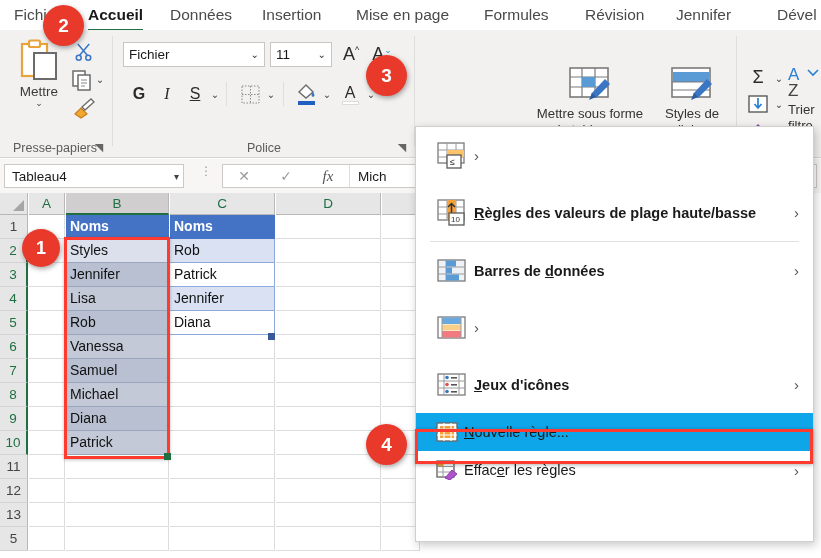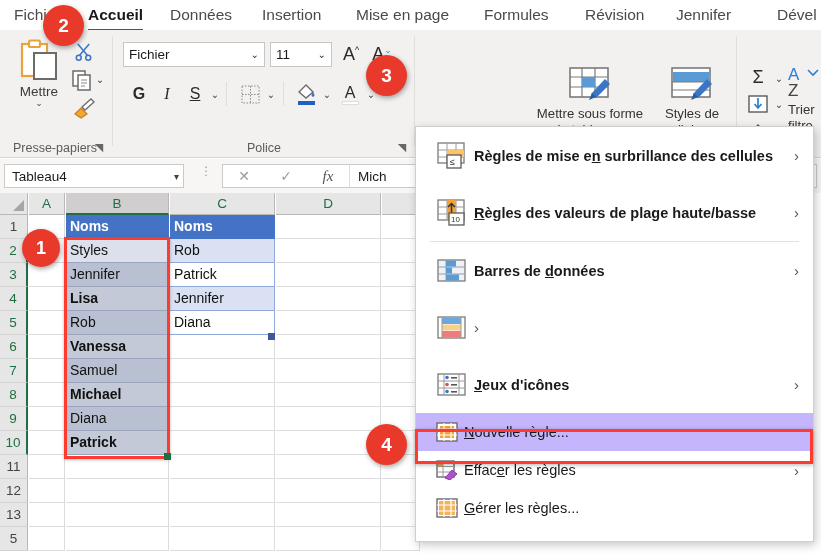--- a/index.html
+++ b/index.html
@@ -127,21 +127,21 @@
   .cell {
     position: absolute; height: 24px;
     border-right: 1px solid #dcdcdc; border-bottom: 1px solid #dcdcdc;
     font-size: 14px; color: #111; line-height: 23px; padding-left: 4px;
     white-space: nowrap; overflow: hidden;
   }
   .cell.hdr { background: #4472c4; color: #fff; font-weight: bold; border-right-color: #4472c4; border-bottom-color: #4472c4; }
   .cell.band0 { background: #ffffff; border-right-color: #8ea9db; border-bottom-color: #8ea9db; }
   .cell.band1 { background: #d9e1f2; border-right-color: #8ea9db; border-bottom-color: #8ea9db; }
   .cell.selb0 { background: #dbe0ec; border-right-color: #9aa6bd; border-bottom-color: #9aa6bd; }
-  .cell.selb1 { background: #c3c9d6; border-right-color: #9aa6bd; border-bottom-color: #9aa6bd; font-weight: bold; }
+  .cell.selb1 { background: #c3c9d6; border-right-color: #9aa6bd; border-bottom-color: #9aa6bd; }
   .cell.selb2 { background: #b8c0d2; border-right-color: #9aa6bd; border-bottom-color: #9aa6bd; }
 
   .selrect {
     position: absolute; border: 3px solid #ff3b30; pointer-events: none;
     box-shadow: 0 1px 3px rgba(0,0,0,0.25);
   }
   .fillhandle { position: absolute; width: 7px; height: 7px; background: #1f6f43; }
   .fillhandle.blue { background: #3b5998; }
 
   
@@ -153,21 +153,21 @@
   .mitem {
     position: relative; display: flex; align-items: center;
     height: 57px; padding: 0 10px 0 14px;
   }
   .mitem.small { height: 38px; }
   .mitem .micon { width: 44px; flex: 0 0 44px; display: flex; align-items: center; justify-content: center; }
   .mitem .mlabel { flex: 1; font-size: 14.5px; color: #1a1a1a; font-weight: bold; }
   .mitem.small .mlabel { font-weight: normal; font-size: 14.5px; }
   .mitem .marrow { font-size: 15px; color: #555; padding-right: 4px; }
   .msep { height: 1px; background: #e2e1df; margin: 0 14px; }
-  .mitem.highlight { background: #c4b5fd; }
+  .mitem.highlight { background: #0ea5e9; }
   .mhl-ring {
     position: absolute; left: 415px; top: 429px; width: 398px; height: 35px;
     border: 3px solid #ff3b30; box-shadow: 0 1px 4px rgba(0,0,0,0.3);
     pointer-events: none;
   }
   .u { text-decoration: underline; }
 
   
   .badge {
     position: absolute; border-radius: 50%;
@@ -468,21 +468,20 @@
       <div class="mitem">
         <span class="micon">
           <svg width="30" height="28" viewBox="0 0 30 28">
             <rect x="1" y="1" width="26" height="20" fill="#fff" stroke="#7a7a7a" stroke-width="1.3"></rect>
             <path d="M1 8 h26 M1 15 h26 M10 1 v20 M19 1 v20" stroke="#9a9a9a" stroke-width="1"></path>
             <rect x="10" y="8" width="17" height="7" fill="#fbc46b"></rect>
             <rect x="10" y="13" width="14" height="13" fill="#fff" stroke="#5a5a5a" stroke-width="1.3"></rect>
             <text x="13" y="23" font-size="9" fill="#333" font-family="Liberation Sans, sans-serif">≤</text>
           </svg>
         </span>
-        <span class="mlabel">Règles de mise e<span class="u">n</span> surbrillance des cellules</span>
         <span class="marrow">›</span>
       </div>
       <div class="mitem">
         <span class="micon">
           <svg width="30" height="28" viewBox="0 0 30 28">
             <rect x="1" y="1" width="26" height="20" fill="#fff" stroke="#7a7a7a" stroke-width="1.3"></rect>
             <path d="M1 8 h26 M1 15 h26 M10 1 v20 M19 1 v20" stroke="#9a9a9a" stroke-width="1"></path>
             <rect x="10" y="1" width="9" height="20" fill="#f4a23c"></rect>
             <path d="M14.5 18 v-13 M11 8 L14.5 4.5 L18 8" stroke="#333" stroke-width="1.5" fill="none"></path>
             <rect x="12" y="14" width="15" height="12" fill="#fff" stroke="#5a5a5a" stroke-width="1.3"></rect>
@@ -549,30 +548,20 @@
           <svg width="22" height="20" viewBox="0 0 22 20">
             <rect x="1" y="1" width="17" height="16" fill="#fff" stroke="#6b6b6b" stroke-width="1.4"></rect>
             <path d="M1 6.5 h17 M1 12 h17 M7 1 v16" stroke="#9a9a9a" stroke-width="1"></path>
             <rect x="2" y="2" width="5" height="4" fill="#f4a23c"></rect>
             <path d="M9 18 L16 10 L21 14 L14 20 Z" fill="#b052c9" stroke="#8c3bab" stroke-width="1"></path>
           </svg>
         </span>
         <span class="mlabel">Effac<span class="u">e</span>r les règles</span>
         <span class="marrow">›</span>
       </div>
-      <div class="mitem small">
-        <span class="micon" style="flex: 0 0 34px; width: 34px;">
-          <svg width="22" height="20" viewBox="0 0 22 20">
-            <rect x="1" y="1" width="20" height="18" fill="#fff" stroke="#6b6b6b" stroke-width="1.4"></rect>
-            <rect x="3" y="3" width="16" height="14" fill="#f4b25c"></rect>
-            <path d="M1 7 h20 M1 13 h20 M8 1 v18 M15 1 v18" stroke="#fff" stroke-width="1.2"></path>
-          </svg>
-        </span>
-        <span class="mlabel"><span class="u">G</span>érer les règles...</span>
-      </div>
     </div>
   <div class="mhl-ring"></div>
 
   <div id="badges">
       <div class="badge" style="left: 22px; top: 229px; width: 38px; height: 38px; font-size: 18px;">1</div>
       <div class="badge" style="left: 43px; top: 5px; width: 41px; height: 41px; font-size: 19px;">2</div>
       <div class="badge" style="left: 366px; top: 55px; width: 41px; height: 41px; font-size: 19px;">3</div>
       <div class="badge" style="left: 366px; top: 424px; width: 41px; height: 41px; font-size: 19px;">4</div>
     </div>
 </div>

